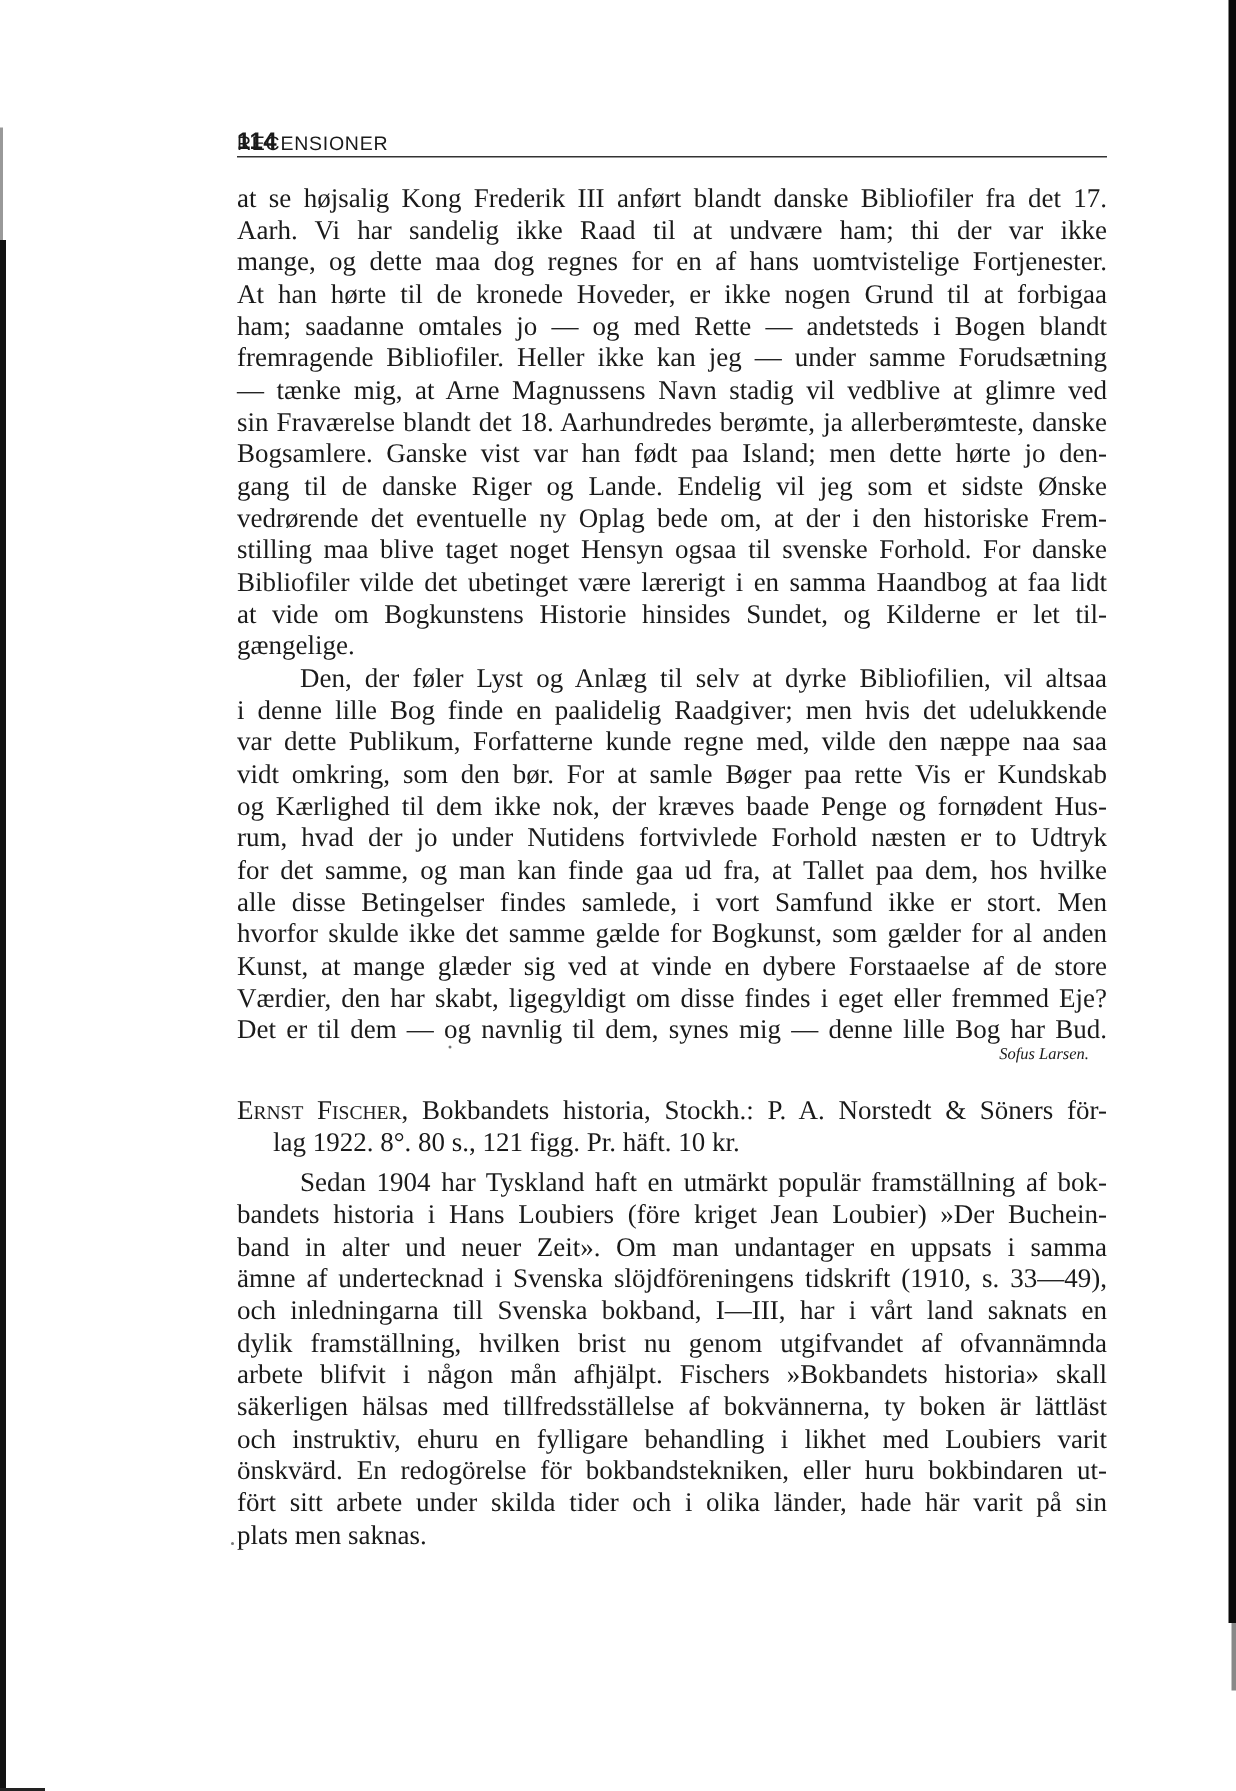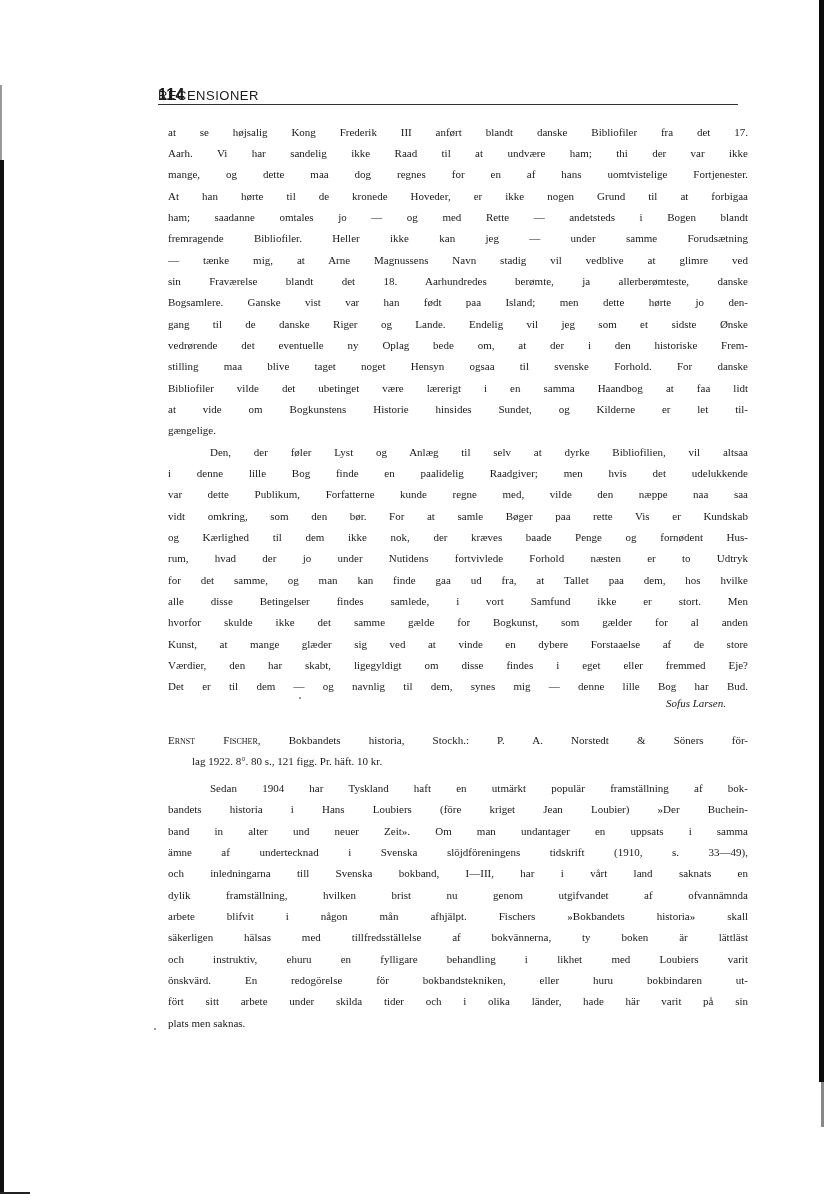--- a/index.html
+++ b/index.html
@@ -13,22 +13,22 @@
   .edge-left-top { position: absolute; left: 0; top: 85px; width: 2px; height: 75px; background: #999; }
   .edge-bottom { position: absolute; left: 0; top: 1192px; width: 30px; height: 2px; background: #222; }
 
   .page { position: absolute; left: 158px; top: 0; width: 580px; }
   .running-head { position: absolute; top: 86px; left: 0; width: 580px; height: 20px; font-family: Liberation Sans, sans-serif; }
   .page-number { position: absolute; left: 0; top: 0; font-size: 16px; font-weight: bold; letter-spacing: 0.3px; }
   .running-title { position: absolute; left: 0; width: 580px; top: 2px; text-align: left; font-size: 13px; letter-spacing: 0.5px; }
   .head-rule { position: absolute; top: 104px; left: 0; width: 580px; height: 1px; background: #333; }
 
   .line {
-    position: absolute; left: 10px; width: 580px; height: 21px;
-    font-family: "Liberation Serif", serif; font-size: 11px; line-height: 21px;
+    position: absolute; left: 0; width: 580px; height: 21px;
+    font-family: "Liberation Serif", serif; font-size: 18px; line-height: 21px;
     text-align: justify; text-align-last: justify; white-space: nowrap; overflow: visible;
   }
   .line.last { text-align-last: left; }
   .line.indent { padding-left: 42px; width: 538px; }
   .line.hang { padding-left: 24px; width: 556px; }
   .sig { position: absolute; top: 674px; right: 12px; font-family: "Liberation Serif", serif; font-style: italic; font-size: 11px; }
   .sc { font-variant: small-caps; }
   .it { }
   .speck { position: absolute; width: 2px; height: 2px; background: #777; border-radius: 1px; }
 </style>

